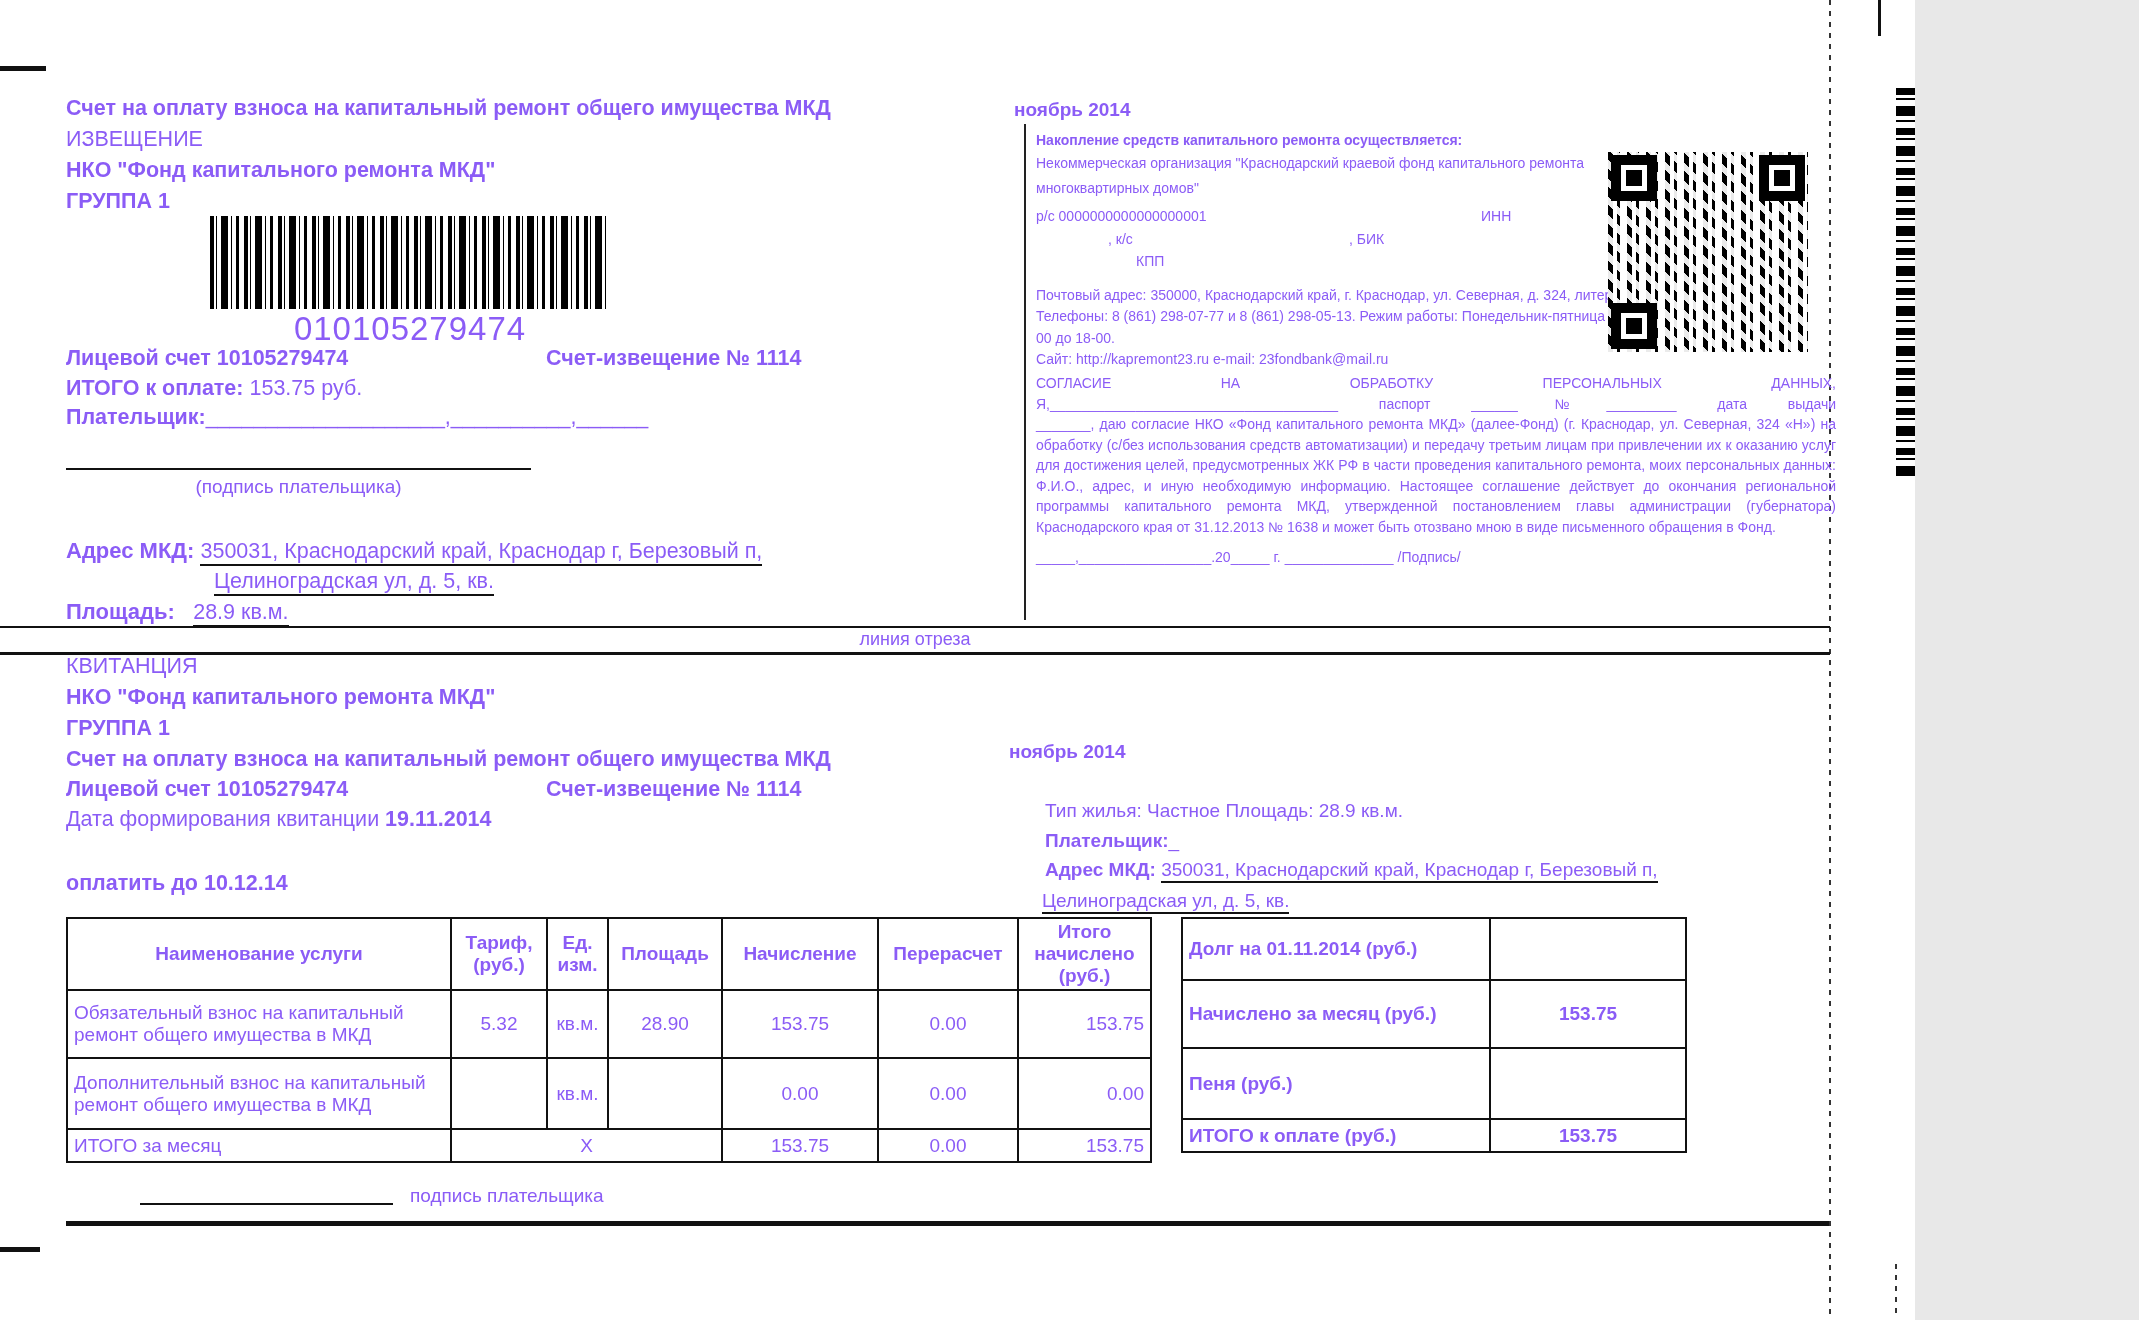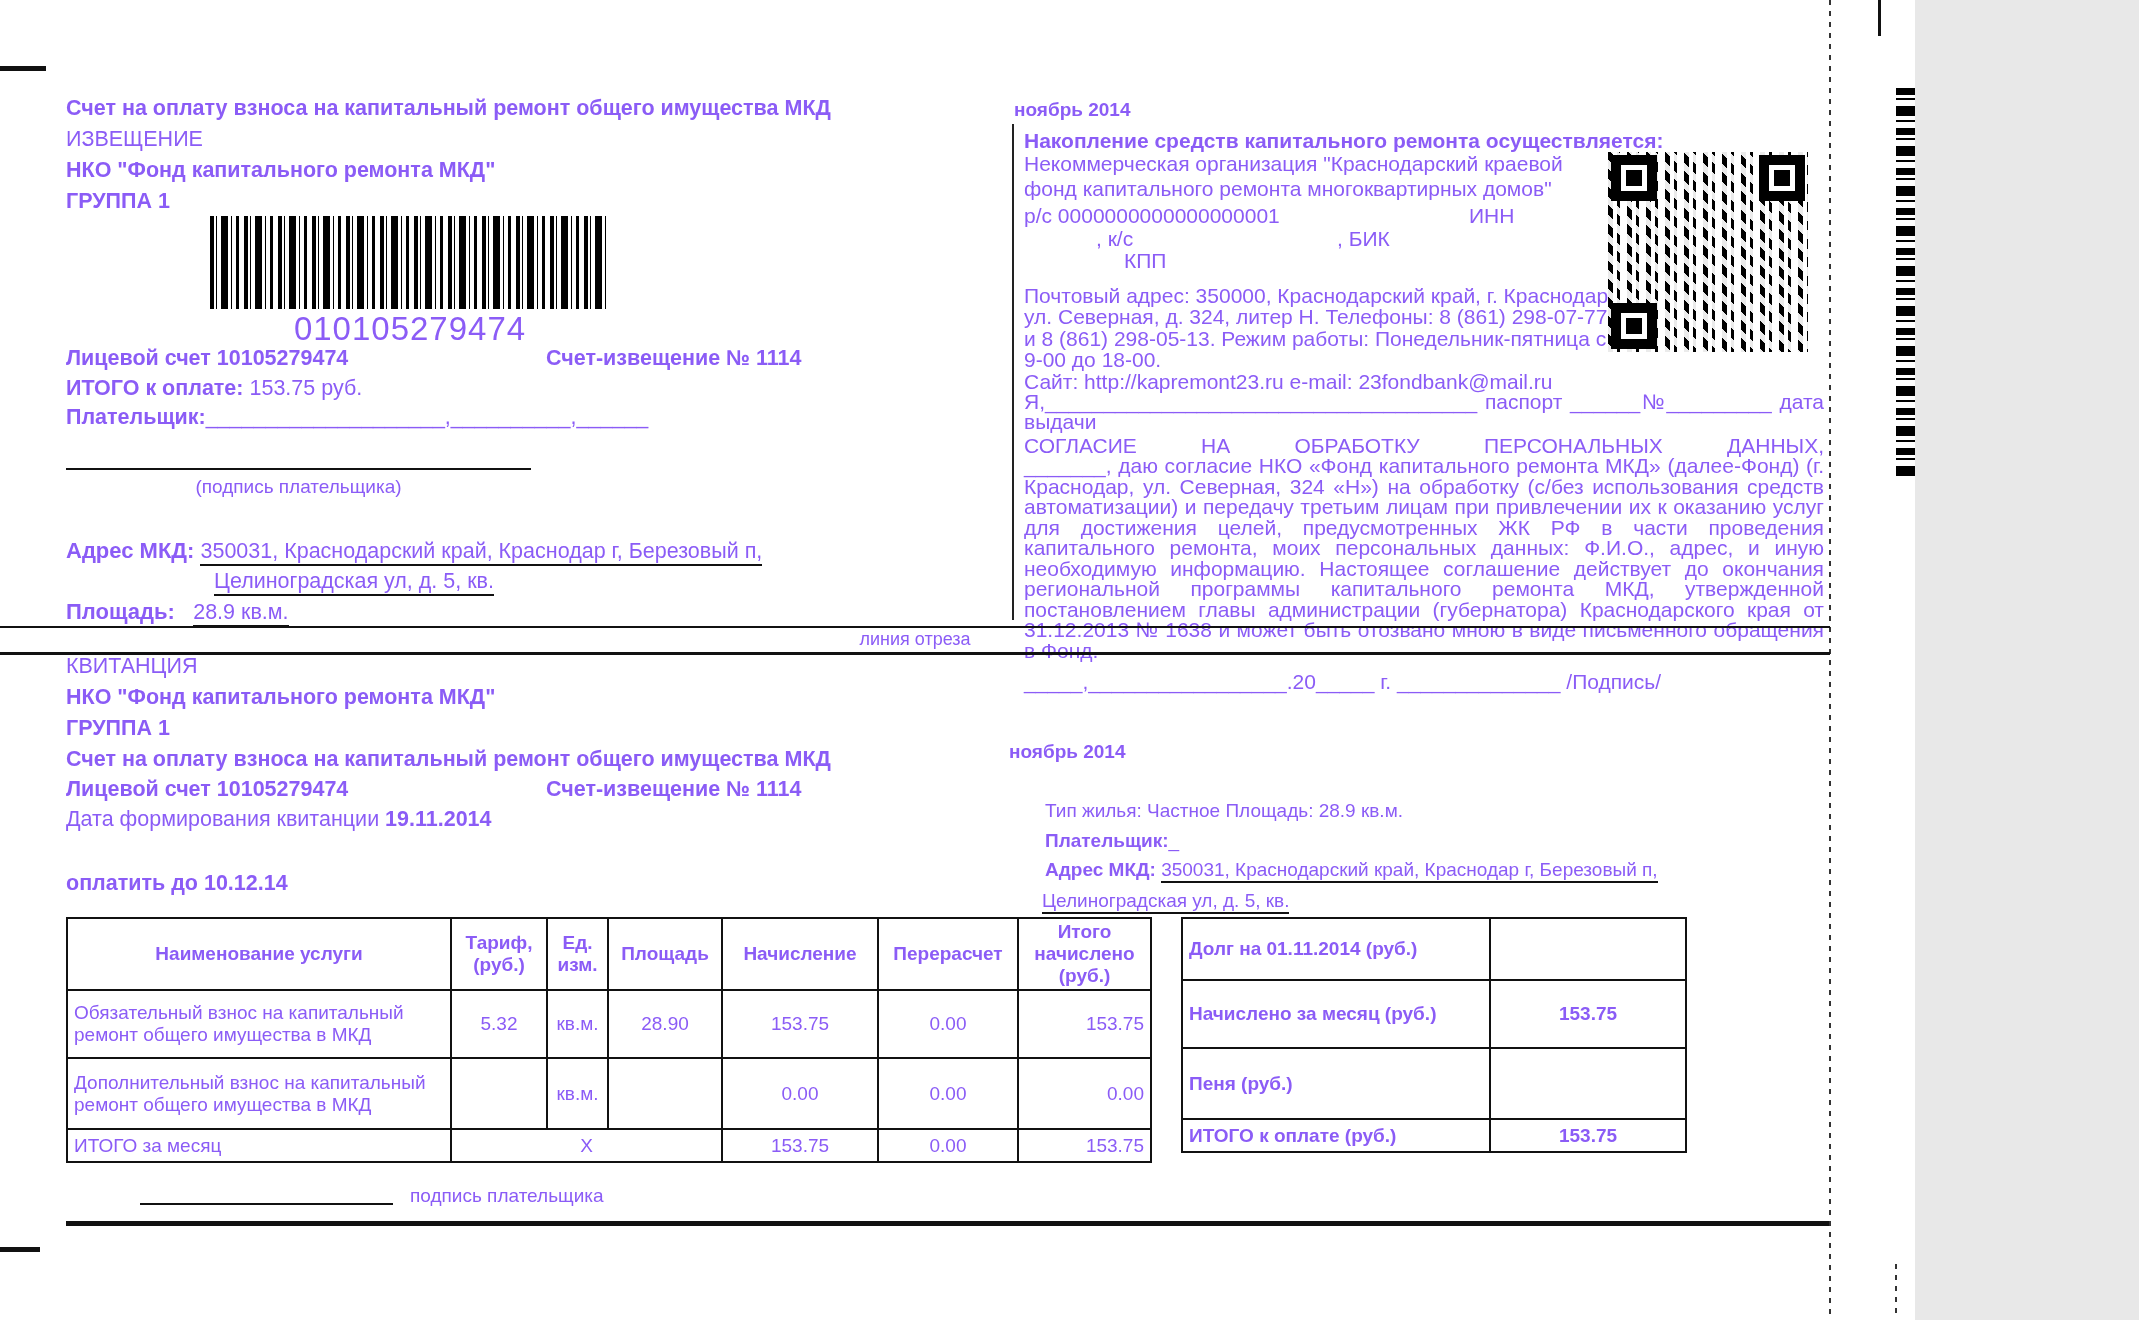--- a/index.html
+++ b/index.html
@@ -18,21 +18,21 @@
   .barcode-h{background:repeating-linear-gradient(90deg,#000 0 4px,#fff 4px 6px,#000 6px 7px,#fff 7px 11px,#000 11px 18px,#fff 18px 21px,#000 21px 22px,#fff 22px 26px,#000 26px 29px,#fff 29px 34px);}
   .barcode-v{background:repeating-linear-gradient(180deg,#000 0 7px,#fff 7px 10px,#000 10px 12px,#fff 12px 18px,#000 18px 28px,#fff 28px 32px,#000 32px 34px,#fff 34px 40px);}
   
   .qr{background-image:
       repeating-linear-gradient(45deg, rgba(255,255,255,.92) 0 6px, rgba(255,255,255,0) 6px 13px),
       repeating-linear-gradient(90deg,#000 0 5px,#fff 5px 9px,#000 9px 12px,#fff 12px 19px),
       repeating-linear-gradient(0deg,#000 0 6px,#fff 6px 11px,#000 11px 14px,#fff 14px 20px);}
   .qr .f{position:absolute;width:46px;height:46px;border:10px solid #000;background:#fff;box-sizing:border-box;}
   .qr .f::after{content:"";position:absolute;inset:5px;background:#000;}
   
-  .fund{border-left:2px solid #222;padding-left:10px;font-size:21px;line-height:21px;width:800px;}
+  .fund{border-left:2px solid #222;padding-left:10px;font-size:14px;line-height:21px;width:800px;margin-left:12px;}
   .fund .heading{margin-top:6px;font-weight:bold;}
   .fund .org{width:585px;line-height:25px;}
   .fund .req{margin-top:4px;position:relative;line-height:22.5px;}
   .fund .postal{margin-top:12px;width:600px;line-height:21.5px;}
   .jl{text-align:justify;text-align-last:justify;line-height:20.5px;}
   .consent-body{text-align:justify;line-height:20.5px;width:800px;}
   
   table{border-collapse:collapse;table-layout:fixed;}
   td,th{border:2px solid #111;padding:2px 6px;font-size:19px;vertical-align:middle;overflow:hidden;}
   th{font-weight:bold;text-align:center;}
@@ -102,22 +102,22 @@
   <div class="abs fund" style="left:1012px;top:124px;height:496px;">
     <div class="heading">Накопление средств капитального ремонта осуществляется:</div>
     <div class="org">Некоммерческая организация "Краснодарский краевой фонд капитального ремонта многоквартирных домов"</div>
     <div class="req">
       <div><span>р/с 0000000000000000001</span><span class="abs" style="left:445px;top:0;">ИНН</span></div>
       <div style="position:relative;"><span style="margin-left:72px;">, к/с</span><span class="abs" style="left:313px;top:0;">, БИК</span></div>
       <div><span style="margin-left:100px;">КПП</span></div>
     </div>
     <div class="postal">Почтовый адрес: 350000, Краснодарский край, г. Краснодар, ул. Северная, д. 324, литер Н. Телефоны: 8 (861) 298-07-77 и 8 (861) 298-05-13. Режим работы: Понедельник-пятница с 9-00 до 18-00.</div>
     <div>Сайт: http://kapremont23.ru e-mail: 23fondbank@mail.ru</div>
+    <div class="jl" style="margin-top:3px;">СОГЛАСИЕ НА ОБРАБОТКУ ПЕРСОНАЛЬНЫХ ДАННЫХ,</div>
     <div class="jl">Я,_____________________________________ паспорт ______№_________ дата выдачи</div>
-    <div class="jl" style="margin-top:3px;">СОГЛАСИЕ НА ОБРАБОТКУ ПЕРСОНАЛЬНЫХ ДАННЫХ,</div>
     <div class="consent-body">_______, даю согласие НКО «Фонд капитального ремонта МКД» (далее-Фонд) (г. Краснодар, ул. Северная, 324 «Н») на обработку (с/без использования средств автоматизации) и передачу третьим лицам при привлечении их к оказанию услуг для достижения целей, предусмотренных ЖК РФ в части проведения капитального ремонта, моих персональных данных: Ф.И.О., адрес, и иную необходимую информацию. Настоящее соглашение действует до окончания региональной программы капитального ремонта МКД, утвержденной постановлением главы администрации (губернатора) Краснодарского края от 31.12.2013 № 1638 и может быть отозвано мною в виде письменного обращения в Фонд.</div>
     <div style="margin-top:10px;">_____,_________________.20_____ г. ______________ /Подпись/</div>
   </div>
 
   <div class="abs qr" style="left:1608px;top:152px;width:200px;height:200px;">
     <span class="f" style="left:3px;top:3px;"></span>
     <span class="f" style="right:3px;top:3px;"></span>
     <span class="f" style="left:3px;bottom:3px;"></span>
   </div>
 

